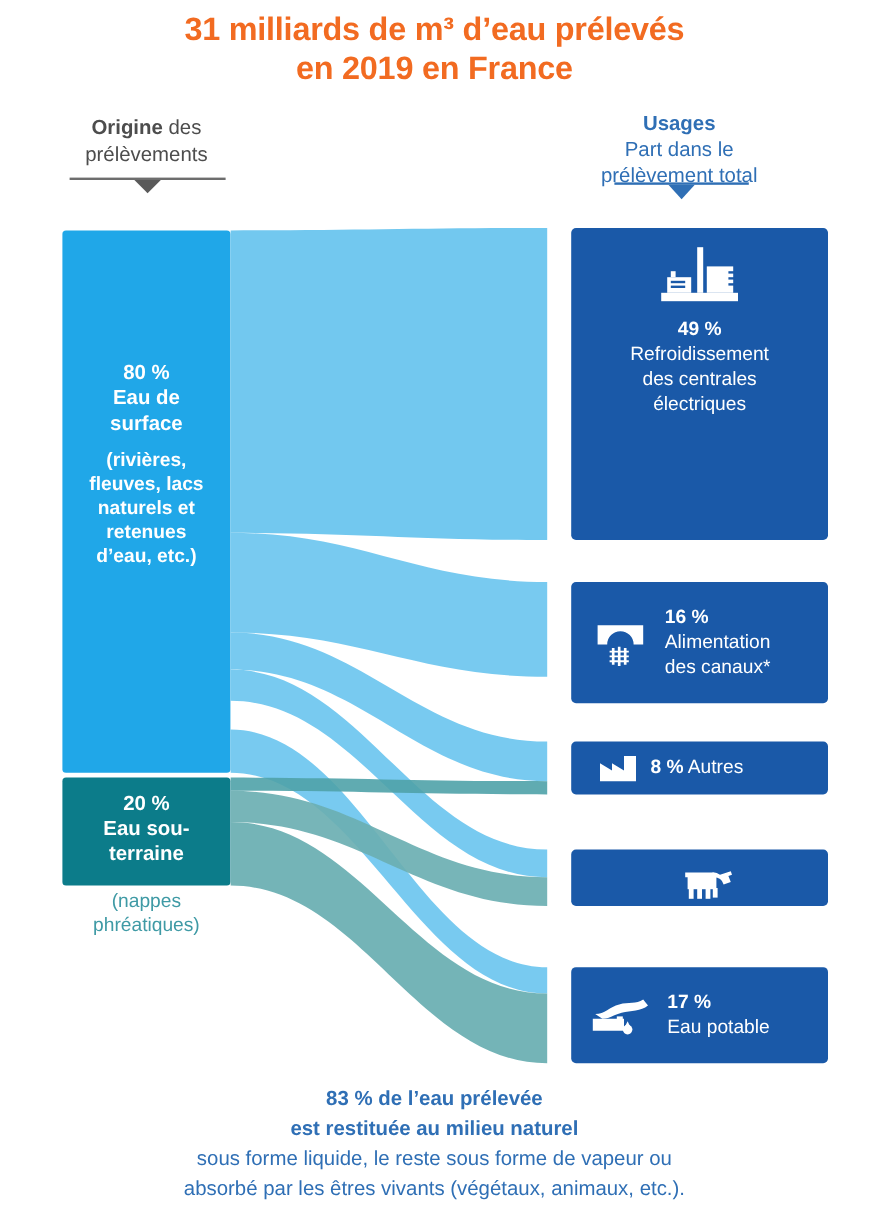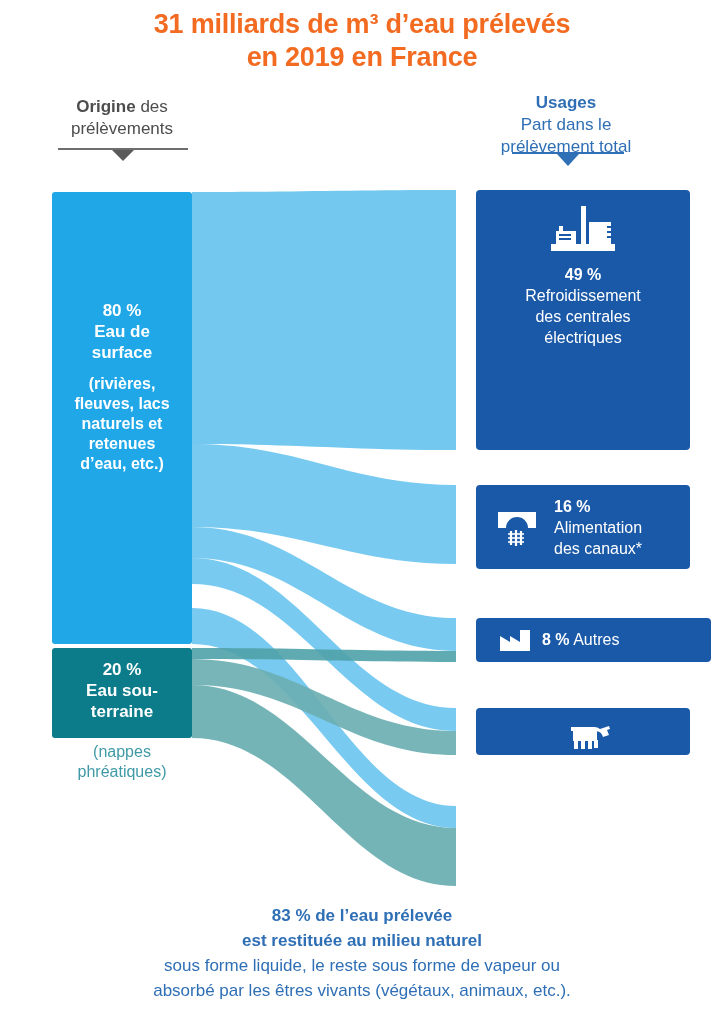--- a/index.html
+++ b/index.html
@@ -49,22 +49,22 @@
   #src-surface .inner{position:absolute;left:0;right:0;top:108px;}
   #src-ground .inner{position:absolute;left:0;right:0;top:11px;}
   #ground-sub{
     position:absolute;left:42px;top:742px;width:160px;text-align:center;
     color:#3f9aa5;font-size:16px;line-height:20px;
   }
 
   
   .usebox{position:absolute;background:#1A59A8;border-radius:4px;color:#ffffff;margin-left:20px;}
   #use-refroid{left:456px;top:190px;width:214px;height:260px;}
-  #use-canaux {left:456px;top:485px;width:214px;height:84px;}
-  #use-autres {left:456px;top:618px;width:214px;height:44px;padding-left:21px;}
+  #use-canaux {left:456px;top:485px;width:214px;height:101px;}
+  #use-autres {left:456px;top:618px;width:214px;height:44px;}
   #use-agri   {left:456px;top:708px;width:214px;height:47px;}
   #use-potable{left:456px;top:806px;width:214px;height:80px;}
 
   .u-stack{position:absolute;left:0;right:0;top:44px;text-align:center;}
   .u-pct{font-weight:bold;font-size:16px;line-height:21px;}
   .u-lbl{font-size:16px;line-height:21px;}
   .u-row{position:absolute;left:0;right:0;top:0;bottom:0;display:flex;
          align-items:center;justify-content:center;gap:10px;}
   .u-row .txt{font-size:16px;line-height:20px;}
   .u-row .txt .b{font-weight:bold;}
@@ -235,20 +235,35 @@
         <rect x="5" y="17" width="4" height="9" fill="#ffffff"></rect>
         <rect x="12" y="17" width="4" height="9" fill="#ffffff"></rect>
         <rect x="19" y="17" width="4" height="9" fill="#ffffff"></rect>
         <rect x="25" y="17" width="4" height="8" fill="#ffffff"></rect>
       </svg>
       <div class="txt" style="margin-left:6px;"><span class="b">10 %</span>
         <span>Agriculture</span></div>
     </div>
   </div>
 
+  <div class="usebox" id="use-potable">
+    <div class="u-twoline" style="left:14px;gap:10px;">
+      <svg width="56" height="42" viewBox="0 0 56 42" class="icon">
+        <path d="M6,20 C14,20 18,14 26,12 C34,10 40,12 46,8 L50,13 C44,18 36,17 28,19 C22,20.5 18,24 12,24 Z" fill="#ffffff"></path>
+        <path d="M4,24 H30 V34 H4 Z" fill="#ffffff"></path>
+        <rect x="24" y="22" width="5" height="6" fill="#ffffff"></rect>
+        <circle cx="33" cy="33" r="4" fill="#ffffff"></circle>
+        <path d="M33,26 L36,32 H30 Z" fill="#ffffff"></path>
+      </svg>
+      <div class="txt">
+        <div class="u-pct">17 %</div>
+        <div class="u-lbl">Eau potable</div>
+      </div>
+    </div>
+  </div>
 
   <div class="caption">
     <div class="strong">83 % de l’eau prélevée</div>
     <div class="strong">est restituée au milieu naturel</div>
     <div>sous forme liquide, le reste sous forme de vapeur ou</div>
     <div>absorbé par les êtres vivants (végétaux, animaux, etc.).</div>
   </div>
 
 </div>
 

